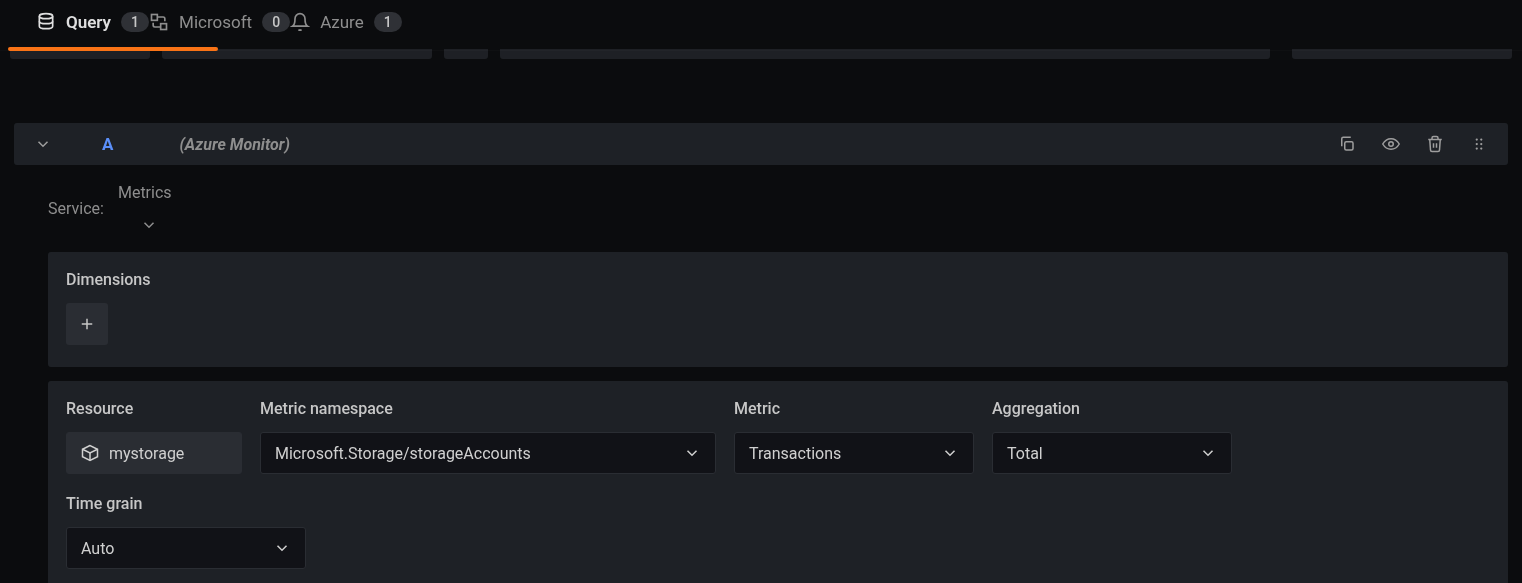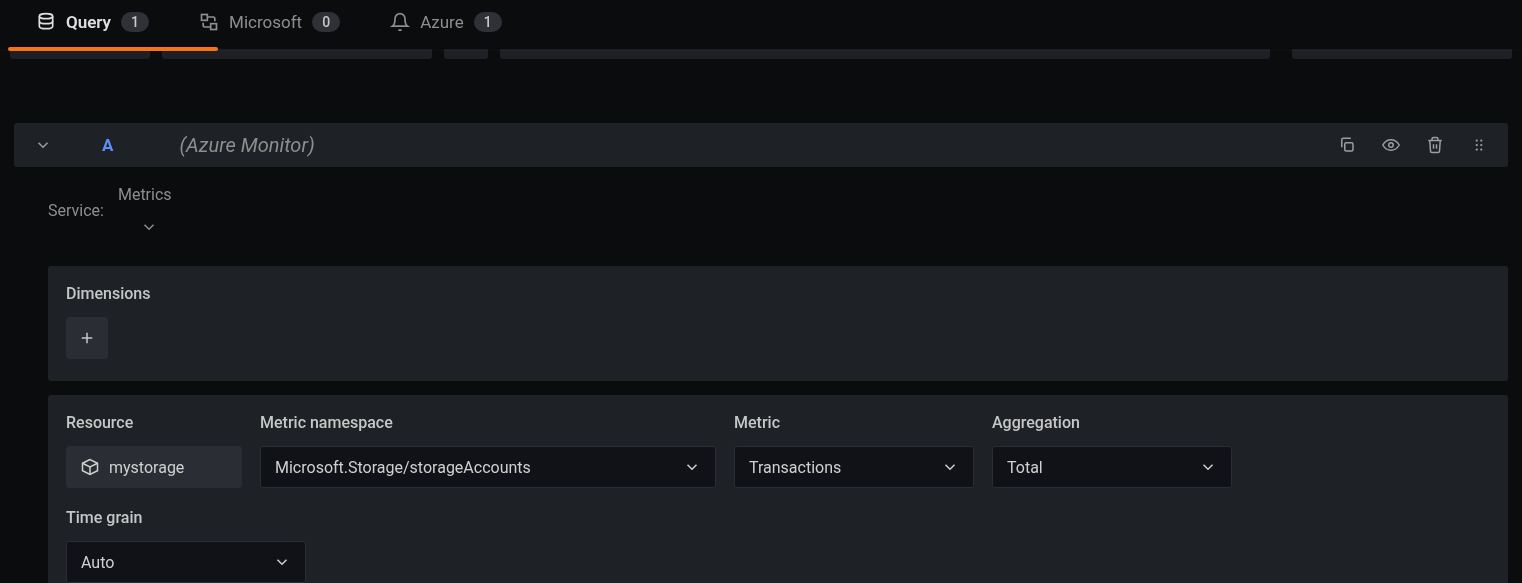--- a/index.html
+++ b/index.html
@@ -9,21 +9,20 @@
       font-family: -apple-system, BlinkMacSystemFont, "Segoe UI", Roboto, sans-serif;
       font-size: 14px;
       width: 1522px;
       height: 583px;
       overflow: hidden;
     }
     
     
     .tabs {
       display: flex;
-      gap: 50px;
       padding: 12px 36px 8px;
       border-bottom: 1px solid rgba(255,255,255,0.02);
       position: relative;
     }
     .tab {
       display: flex;
       align-items: center;
       gap: 10px;
       color: #8e8e8e;
       font-size: 17px;
@@ -82,22 +81,23 @@
     }
     .query-letter {
       color: #5b8ff9;
       font-weight: 700;
       font-size: 17px;
       margin-left: 30px;
     }
     .query-ds {
       color: #8e8e8e;
       font-style: italic;
-      font-size: 20px;
+      font-size: 16px;
       margin-left: 48px;
+      font-weight: bold;
     }
     .spacer { flex: 1; }
     .hdr-icon {
       color: #9e9e9e;
       cursor: pointer;
       width: 22px;
       height: 22px;
       display: flex;
       align-items: center;
       justify-content: center;
@@ -107,21 +107,21 @@
     
     .body-area {
       padding: 18px 14px 0 48px;
     }
     .service-row {
       display: flex;
       align-items: center;
       gap: 14px;
       color: #8e8e8e;
       font-size: 16px;
-      margin-bottom: 30px;
+      margin-bottom: 18px;
     }
     .service-select {
       display: flex;
       align-items: center;
       gap: 14px;
       cursor: pointer;
       flex-direction: column;
     }
     
     

